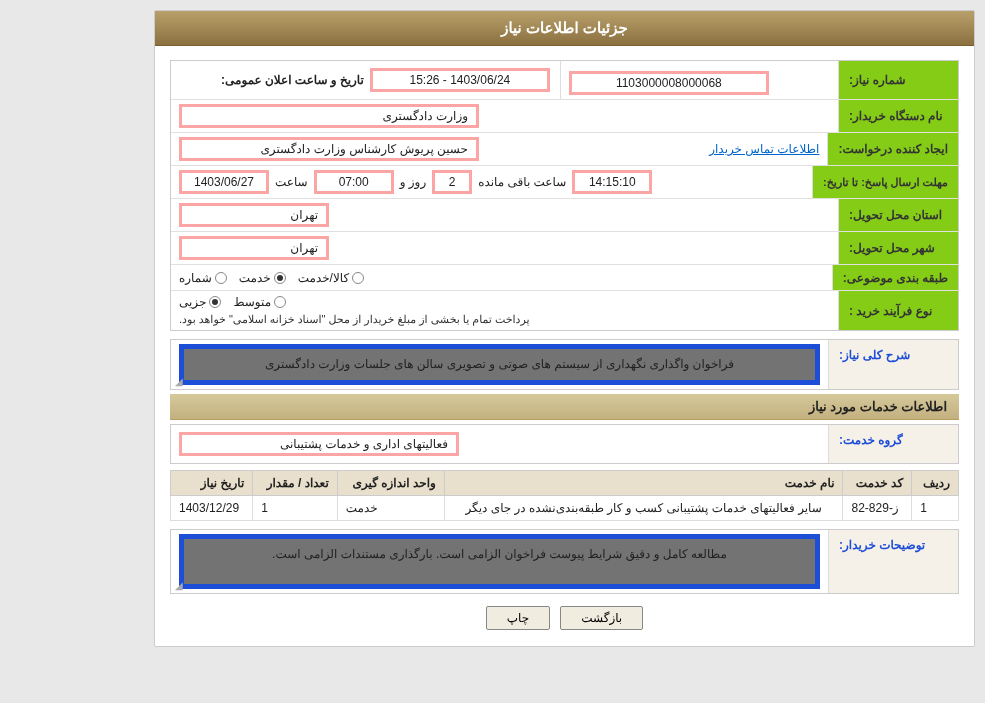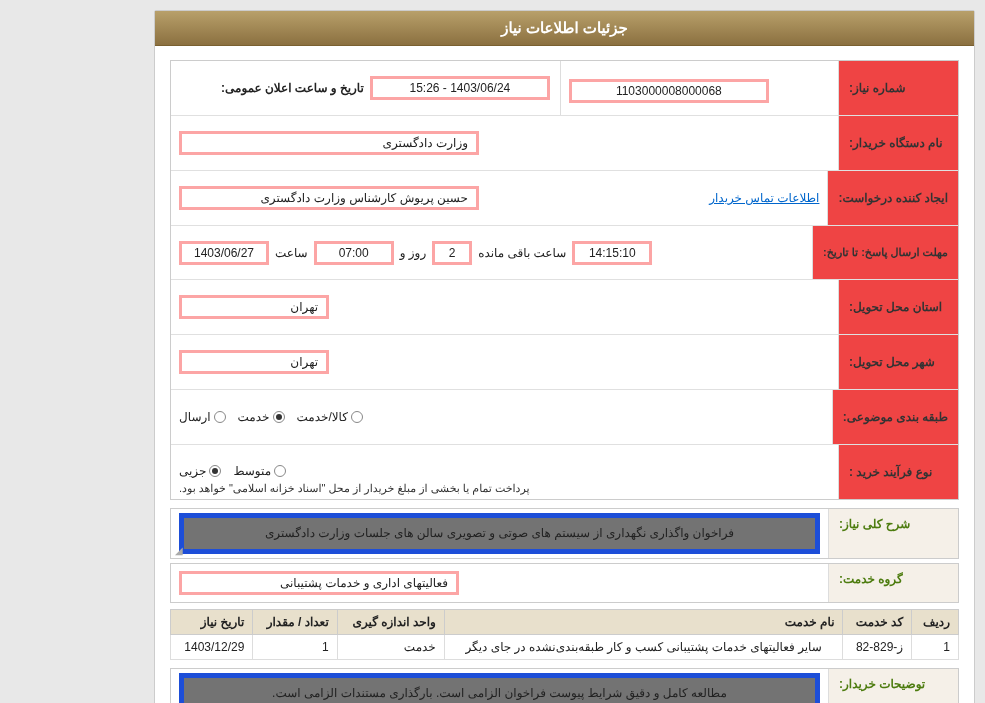--- a/index.html
+++ b/index.html
@@ -36,23 +36,23 @@
     .info-row {
       display: flex;
       align-items: stretch;
       border-bottom: 1px solid #e0e0e0;
       min-height: 26px;
     }
     .info-row:last-child {
       border-bottom: none;
     }
     .info-label {
-      background: #ef4444;
+      background: #84cc16;
       border-left: 1px solid #ddd;
-      padding: 20px 10px;
+      padding: 4px 10px;
       font-weight: bold;
       white-space: nowrap;
       min-width: 120px;
       display: flex;
       align-items: center;
       justify-content: flex-end;
       color: #333;
     }
     .info-value {
       flex: 1;
@@ -138,21 +138,21 @@
     .data-table th {
       background: #e8e0cc;
       border: 1px solid #ccc;
       padding: 5px 8px;
       text-align: right;
       font-weight: bold;
     }
     .data-table td {
       border: 1px solid #ddd;
       padding: 5px 8px;
-      text-align: right;
+      text-align: left;
     }
     .data-table tr:nth-child(even) td {
       background: #fafafa;
     }
 
     
     .desc-box {
       border: 5px solid #1d4ed8;
       min-height: 60px;
       padding: 6px 8px;
@@ -198,21 +198,21 @@
     .label-col {
       min-width: 130px;
       max-width: 130px;
       background: #f5f0e8;
       border-left: 1px solid #ddd;
       padding: 16px 10px;
       font-weight: bold;
       display: flex;
       align-items: flex-start;
       justify-content: flex-end;
-      color: #4d7c0f;
+      color: #1d4ed8;
       padding-top: 8px;
     }
 
     .two-col-row {
       display: flex;
       align-items: stretch;
       border-bottom: 1px solid #e0e0e0;
       min-height: 28px;
     }
     .two-col-row:last-child {
@@ -295,21 +295,21 @@
               <div class="radio-item">
                 <span class="radio-circle"></span>
                 <span>کالا/خدمت</span>
               </div>
               <div class="radio-item">
                 <span class="radio-circle dot"></span>
                 <span>خدمت</span>
               </div>
               <div class="radio-item">
                 <span class="radio-circle"></span>
-                <span>ارسال</span>
+                <span>شماره</span>
               </div>
             </div>
           </div>
         </div>
 
         <div class="info-row" style="min-height:32px;">
           <div class="info-label">نوع فرآیند خرید :</div>
           <div class="info-value" style="flex-direction:column;align-items:flex-end;gap:4px;padding:4px 8px;">
             <div class="radio-group">
               <div class="radio-item">
@@ -329,20 +329,21 @@
       <div class="inner-table-wrapper" style="margin-top:8px;">
         <div class="two-col-row">
           <div class="label-col">شرح کلی نیاز:</div>
           <div style="flex:1;padding:4px 8px;position:relative;">
             <div class="desc-box desc-box-small">فراخوان واگذاری نگهداری از سیستم های صوتی و تصویری سالن های جلسات وزارت دادگستری</div>
             <span class="resize-handle">◢</span>
           </div>
         </div>
       </div>
 
+      <div class="section-header">اطلاعات خدمات مورد نیاز</div>
 
       <div class="inner-table-wrapper" style="margin-top:4px;">
         <div class="two-col-row">
           <div class="label-col">گروه خدمت:</div>
           <div style="flex:1;padding:4px 8px;display:flex;align-items:center;justify-content:flex-end;">
             <span class="info-box" style="min-width:280px;text-align:right;">فعالیتهای اداری و خدمات پشتیبانی</span>
           </div>
         </div>
       </div>
 

